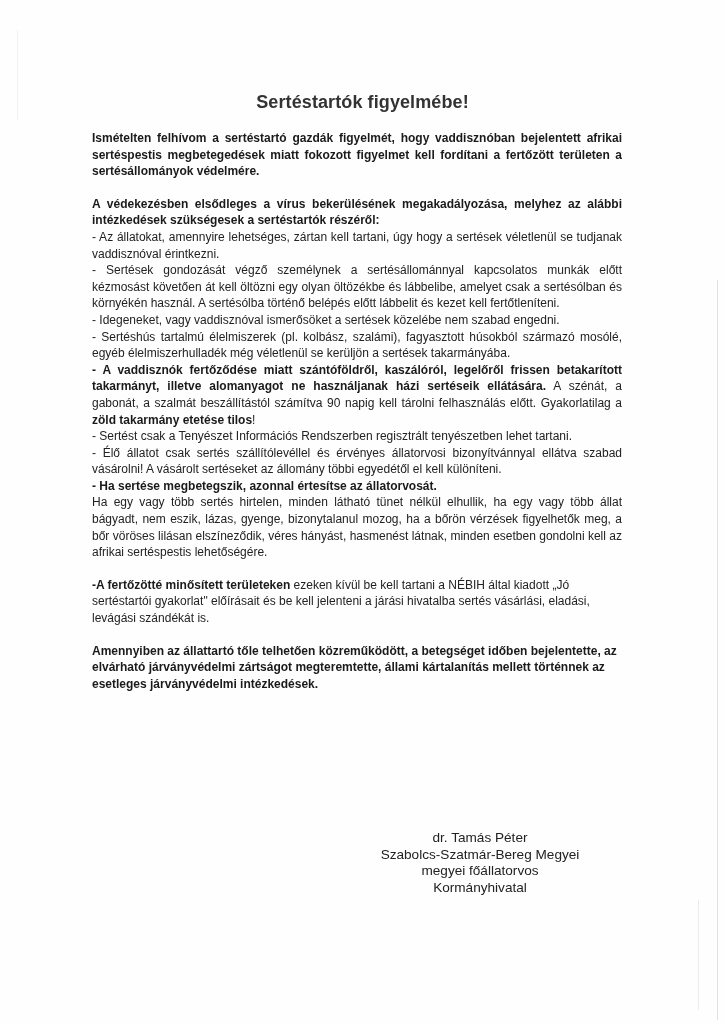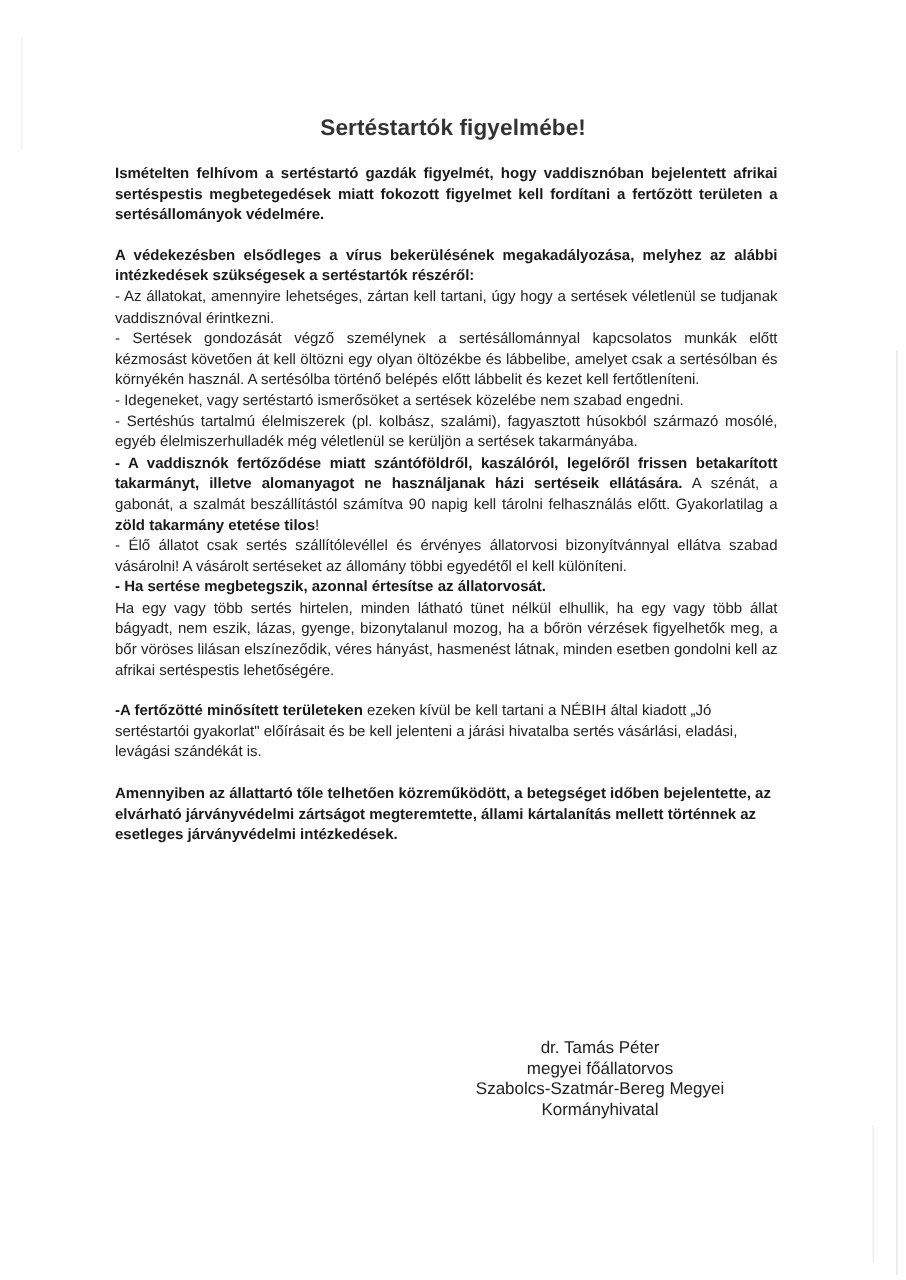--- a/index.html
+++ b/index.html
@@ -86,31 +86,32 @@
   <div class="scan-line-right2"></div>
 
   <div class="title">Sertéstartók figyelmébe!</div>
 
   <div class="content">
     <p class="para b"> Ismételten felhívom a sertéstartó gazdák figyelmét, hogy vaddisznóban bejelentett afrikai sertéspestis megbetegedések miatt fokozott figyelmet kell fordítani a fertőzött területen a sertésállományok védelmére.</p>
 
     <p class="para gap b">A védekezésben elsődleges a vírus bekerülésének megakadályozása, melyhez az alábbi intézkedések szükségesek a sertéstartók részéről:</p>
     <p class="para">- Az állatokat, amennyire lehetséges, zártan kell tartani, úgy hogy a sertések véletlenül se tudjanak vaddisznóval érintkezni.</p>
     <p class="para">- Sertések gondozását végző személynek a sertésállománnyal kapcsolatos munkák előtt kézmosást követően át kell öltözni egy olyan öltözékbe és lábbelibe, amelyet csak a sertésólban és környékén használ. A sertésólba történő belépés előtt lábbelit és kezet kell fertőtleníteni.</p>
-    <p class="para">- Idegeneket, vagy sertéstartó ismerősöket a sertések közelébe nem szabad engedni.</p>
+    <p class="para">- Idegeneket, vagy vaddisznóval ismerősöket a sertések közelébe nem szabad engedni.</p>
     <p class="para">- Sertéshús tartalmú élelmiszerek (pl. kolbász, szalámi), fagyasztott húsokból származó mosólé, egyéb élelmiszerhulladék még véletlenül se kerüljön a sertések takarmányába.</p>
     <p class="para"><span class="b">- A vaddisznók fertőződése miatt szántóföldről, kaszálóról, legelőről frissen betakarított takarmányt, illetve alomanyagot ne használjanak házi sertéseik ellátására.</span><span> A szénát, a gabonát, a szalmát beszállítástól számítva 90 napig kell tárolni felhasználás előtt. Gyakorlatilag a </span><span class="b">zöld takarmány etetése tilos</span><span>!</span></p>
+    <p class="para">- Sertést csak a Tenyészet Információs Rendszerben regisztrált tenyészetben lehet tartani.</p>
     <p class="para">- Élő állatot csak sertés szállítólevéllel és érvényes állatorvosi bizonyítvánnyal ellátva szabad vásárolni! A vásárolt sertéseket az állomány többi egyedétől el kell különíteni.</p>
     <p class="para b">- Ha sertése megbetegszik, azonnal értesítse az állatorvosát.</p>
     <p class="para">Ha egy vagy több sertés hirtelen, minden látható tünet nélkül elhullik, ha egy vagy több állat bágyadt, nem eszik, lázas, gyenge, bizonytalanul mozog, ha a bőrön vérzések figyelhetők meg, a bőr vöröses lilásan elszíneződik, véres hányást, hasmenést látnak, minden esetben gondolni kell az afrikai sertéspestis lehetőségére.</p>
 
     <p class="para gap ragged"><span class="b">-A fertőzötté minősített területeken</span><span> ezeken kívül be kell tartani a NÉBIH által kiadott „Jó sertéstartói gyakorlat" előírásait és be kell jelenteni a járási hivatalba sertés vásárlási, eladási, levágási szándékát is.</span></p>
 
     <p class="para gap ragged b">Amennyiben az állattartó tőle telhetően közreműködött, a betegséget időben bejelentette, az elvárható járványvédelmi zártságot megteremtette, állami kártalanítás mellett történnek az esetleges járványvédelmi intézkedések.</p>
   </div>
 
   <div class="signature">
     <div>dr. Tamás Péter</div>
+    <div>Szabolcs-Szatmár-Bereg Megyei</div>
     <div>megyei főállatorvos</div>
-    <div>Szabolcs-Szatmár-Bereg Megyei</div>
     <div>Kormányhivatal</div>
   </div>
 </div>
 
 </body></html>

